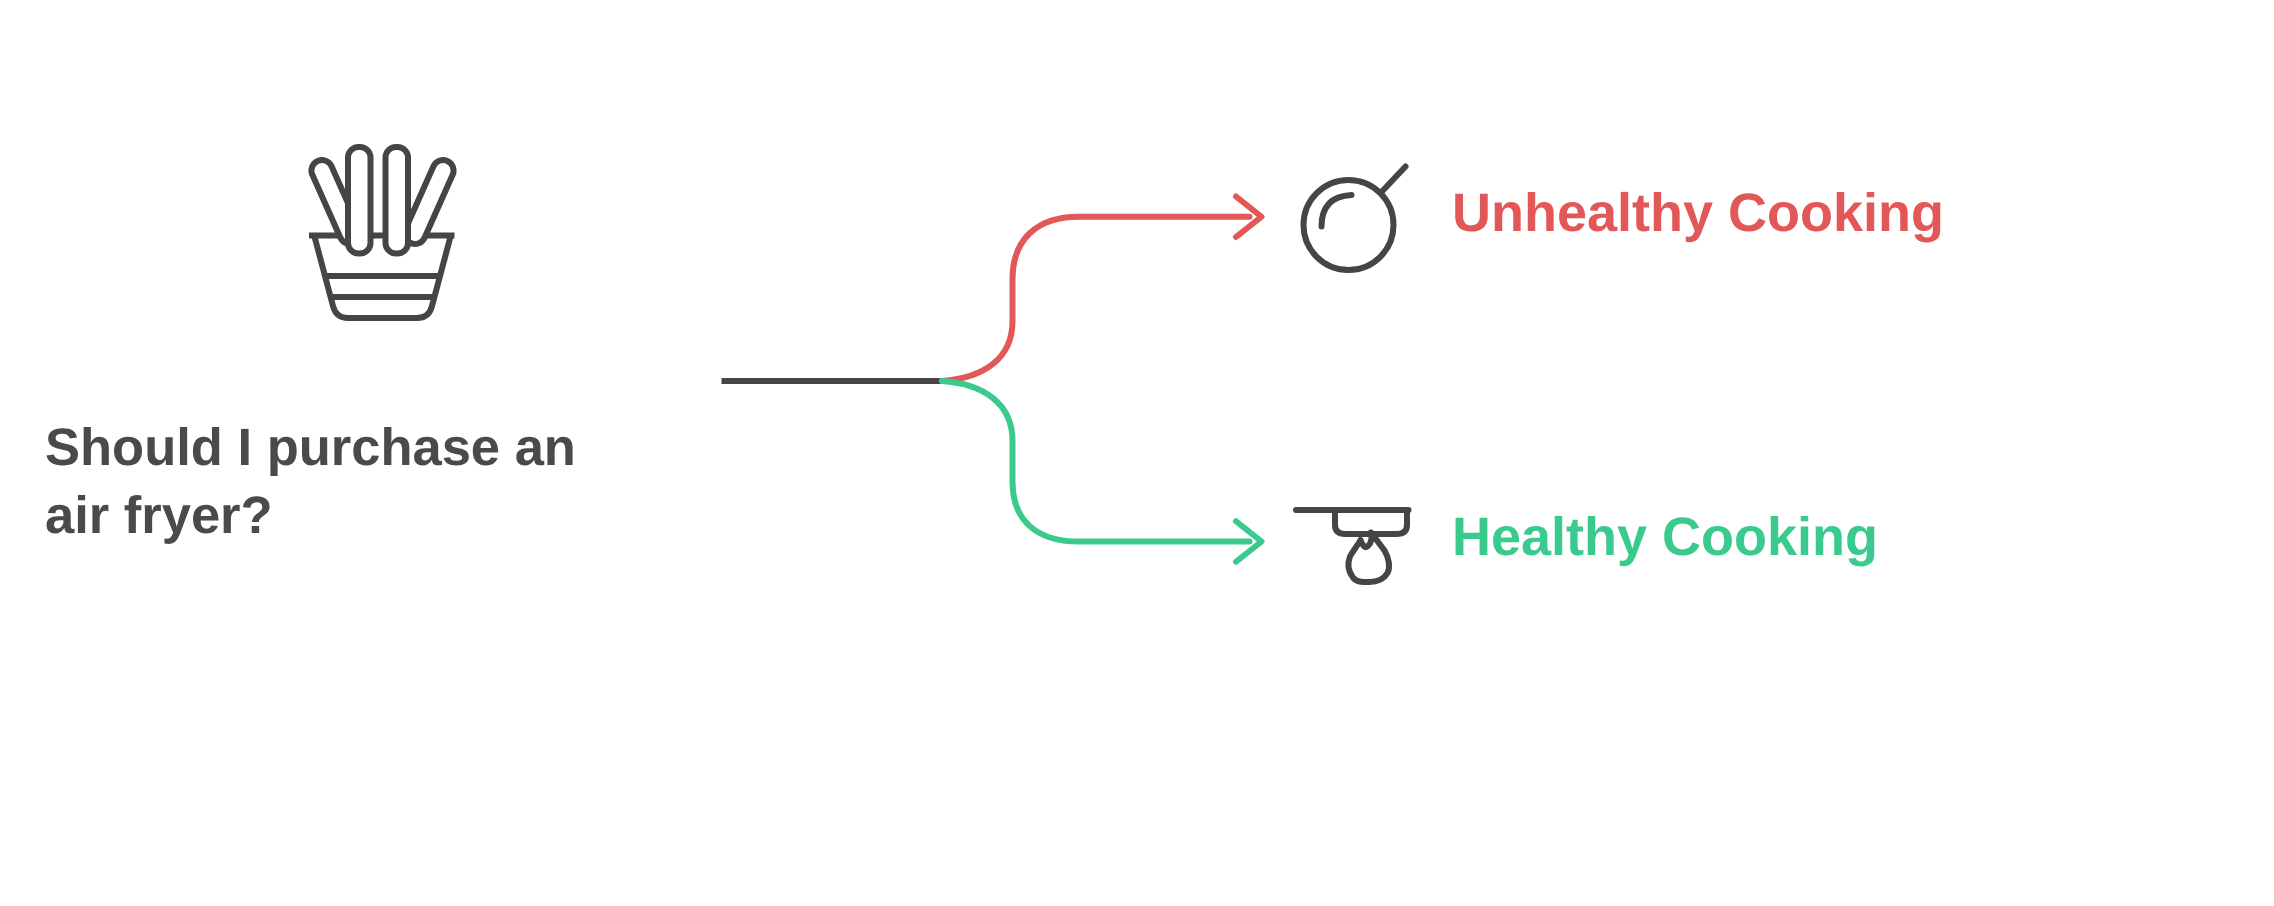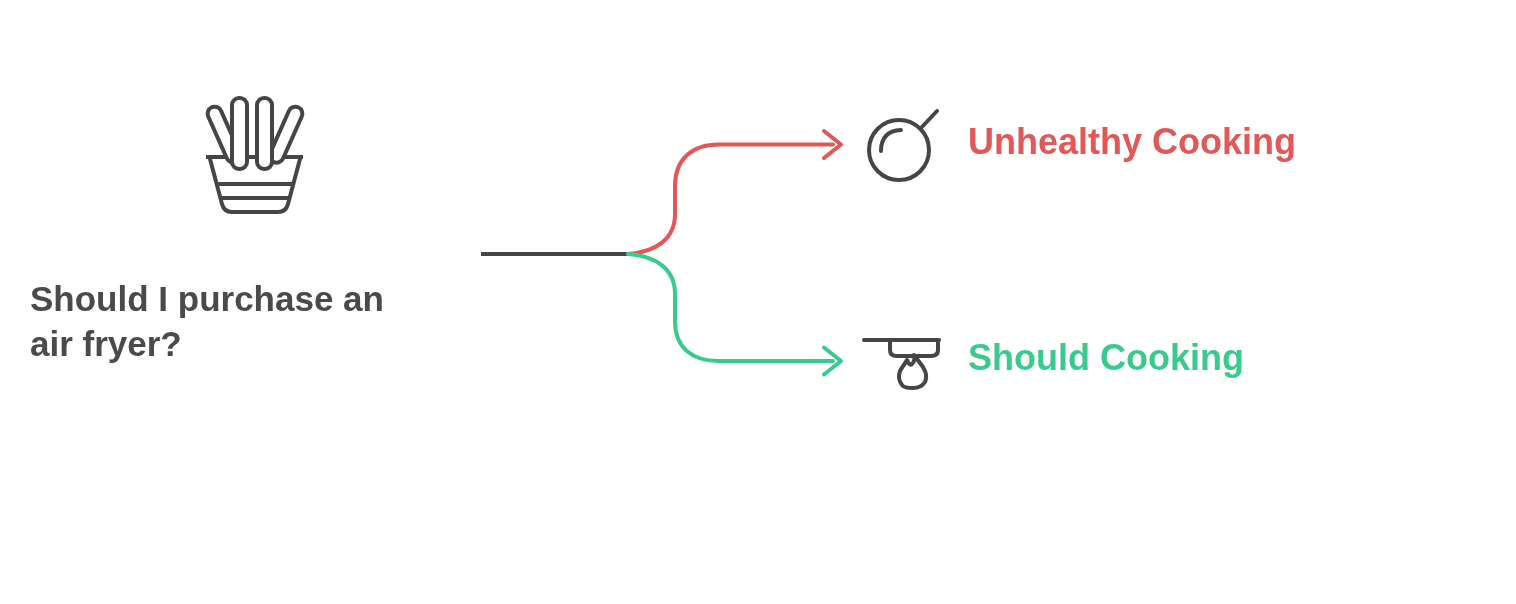--- a/index.html
+++ b/index.html
@@ -112,15 +112,15 @@
                C 914 362 915 359 914 355 C 917 359 920 363 923 367 C 926 372 927 378 925 382
                C 922 387 917 388 913 388 C 908 388 904 388 902 385 Z"></path>
     </g>
   </svg>
 
   <div class="txt question">Should I purchase an
 air fryer?</div>
 
   <div class="txt branch-title title-unhealthy">Unhealthy Cooking</div>
 
-  <div class="txt branch-title title-healthy">Should Cooking</div>
+  <div class="txt branch-title title-healthy">Healthy Cooking</div>
 
 </div>
 
 </body></html>

